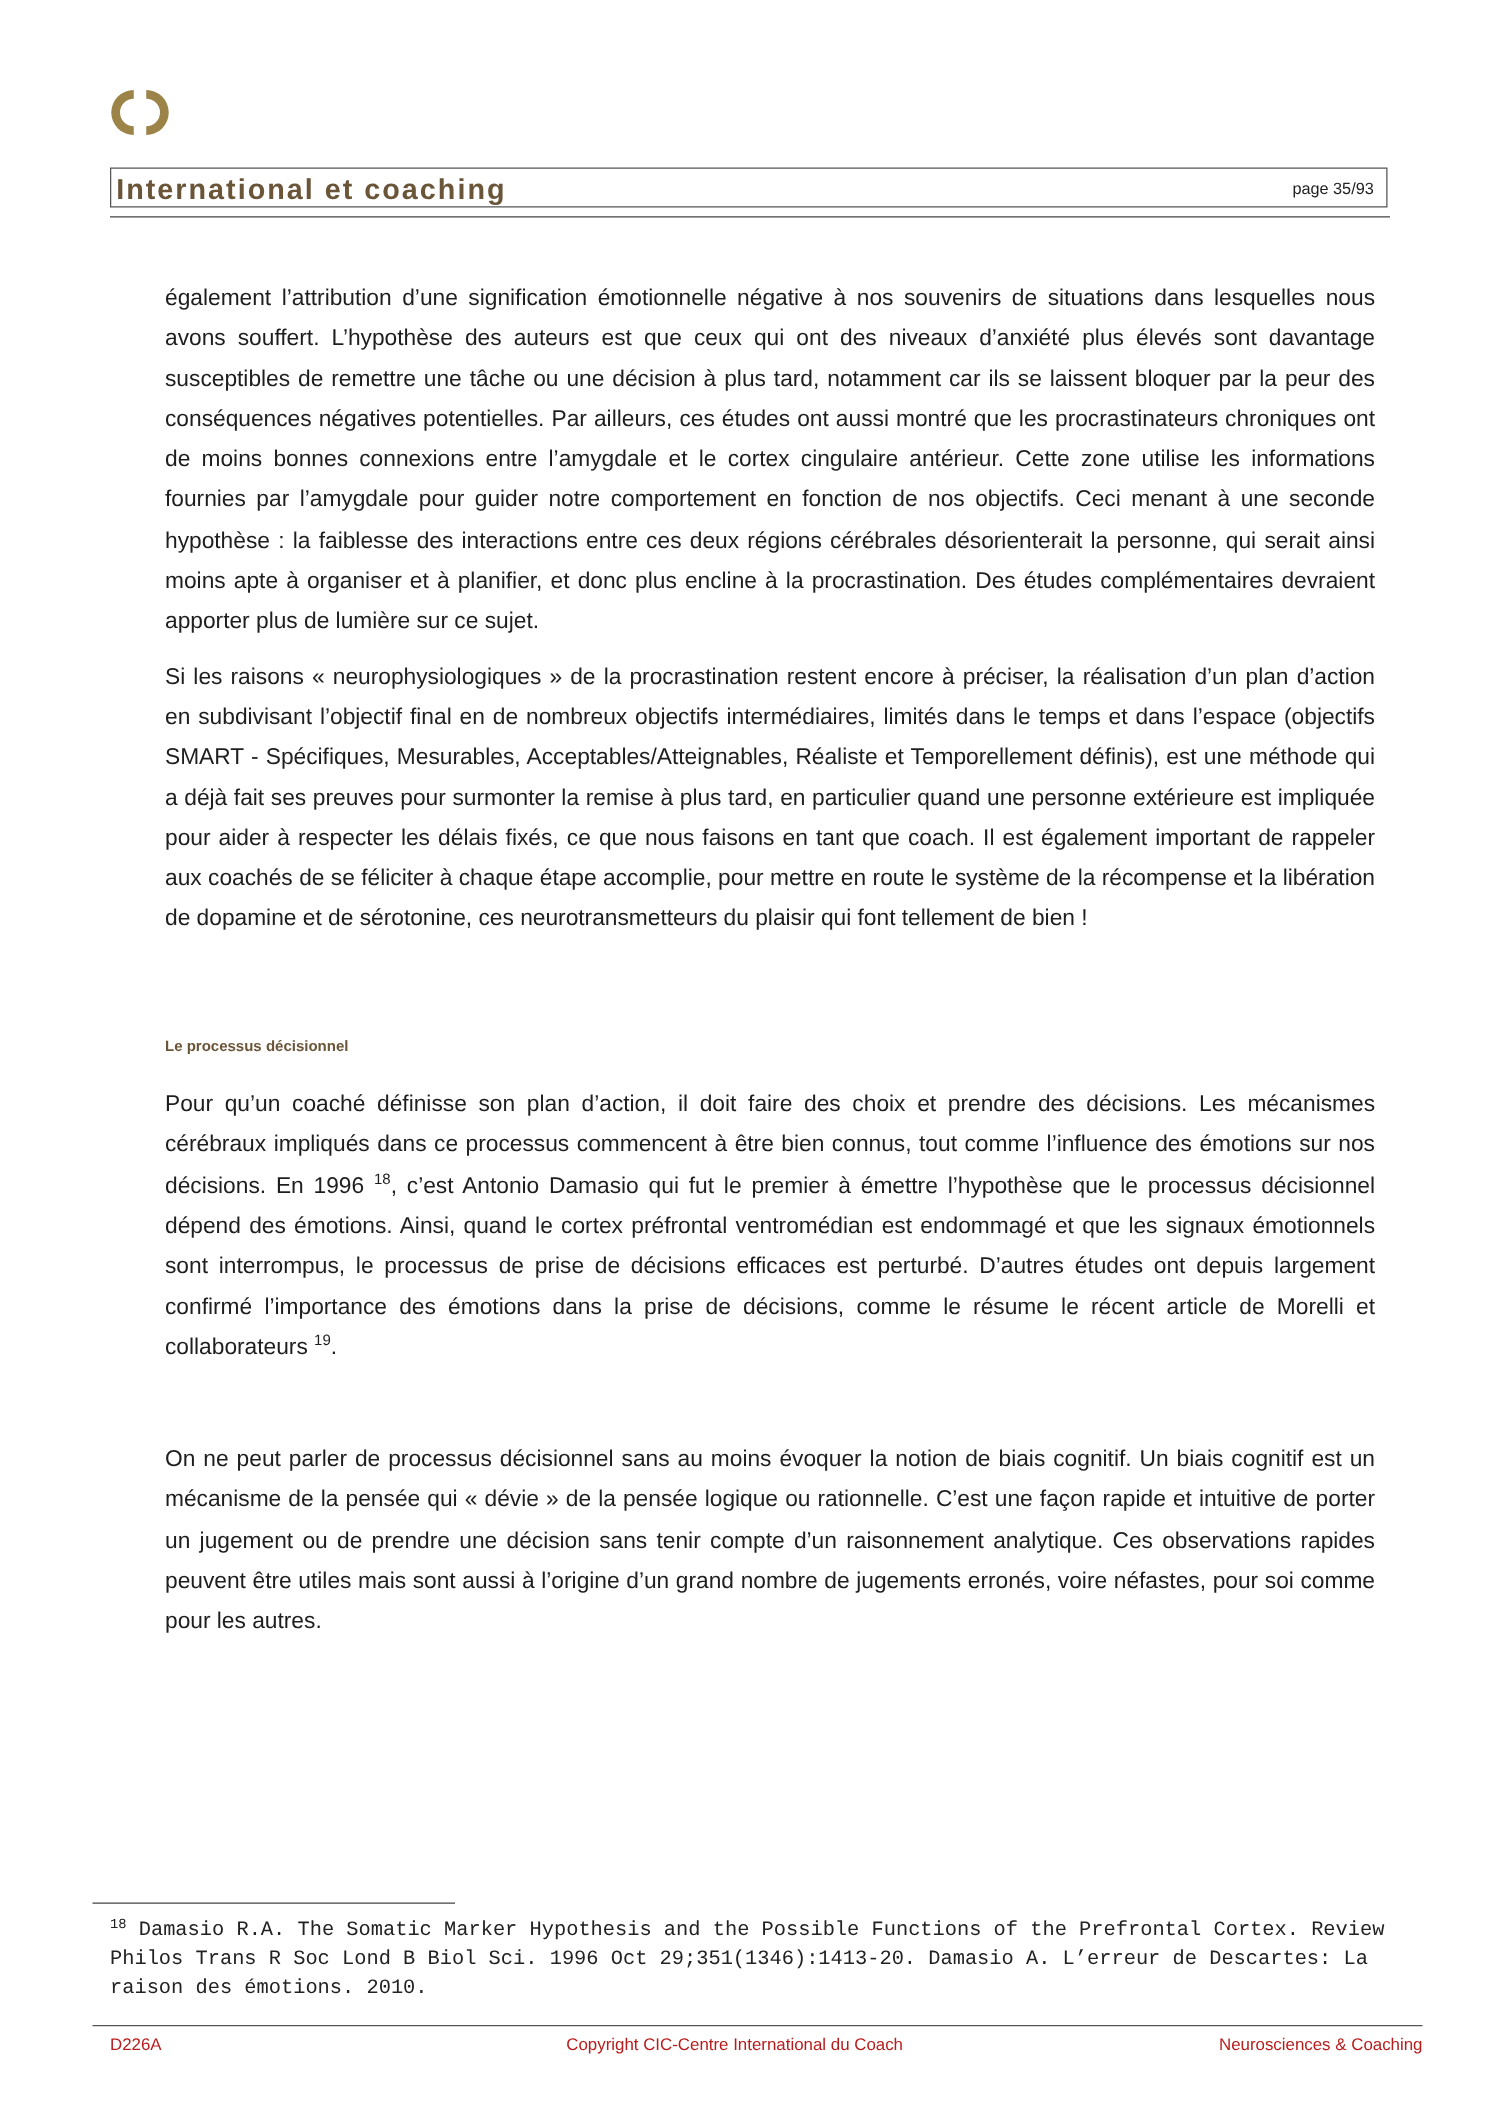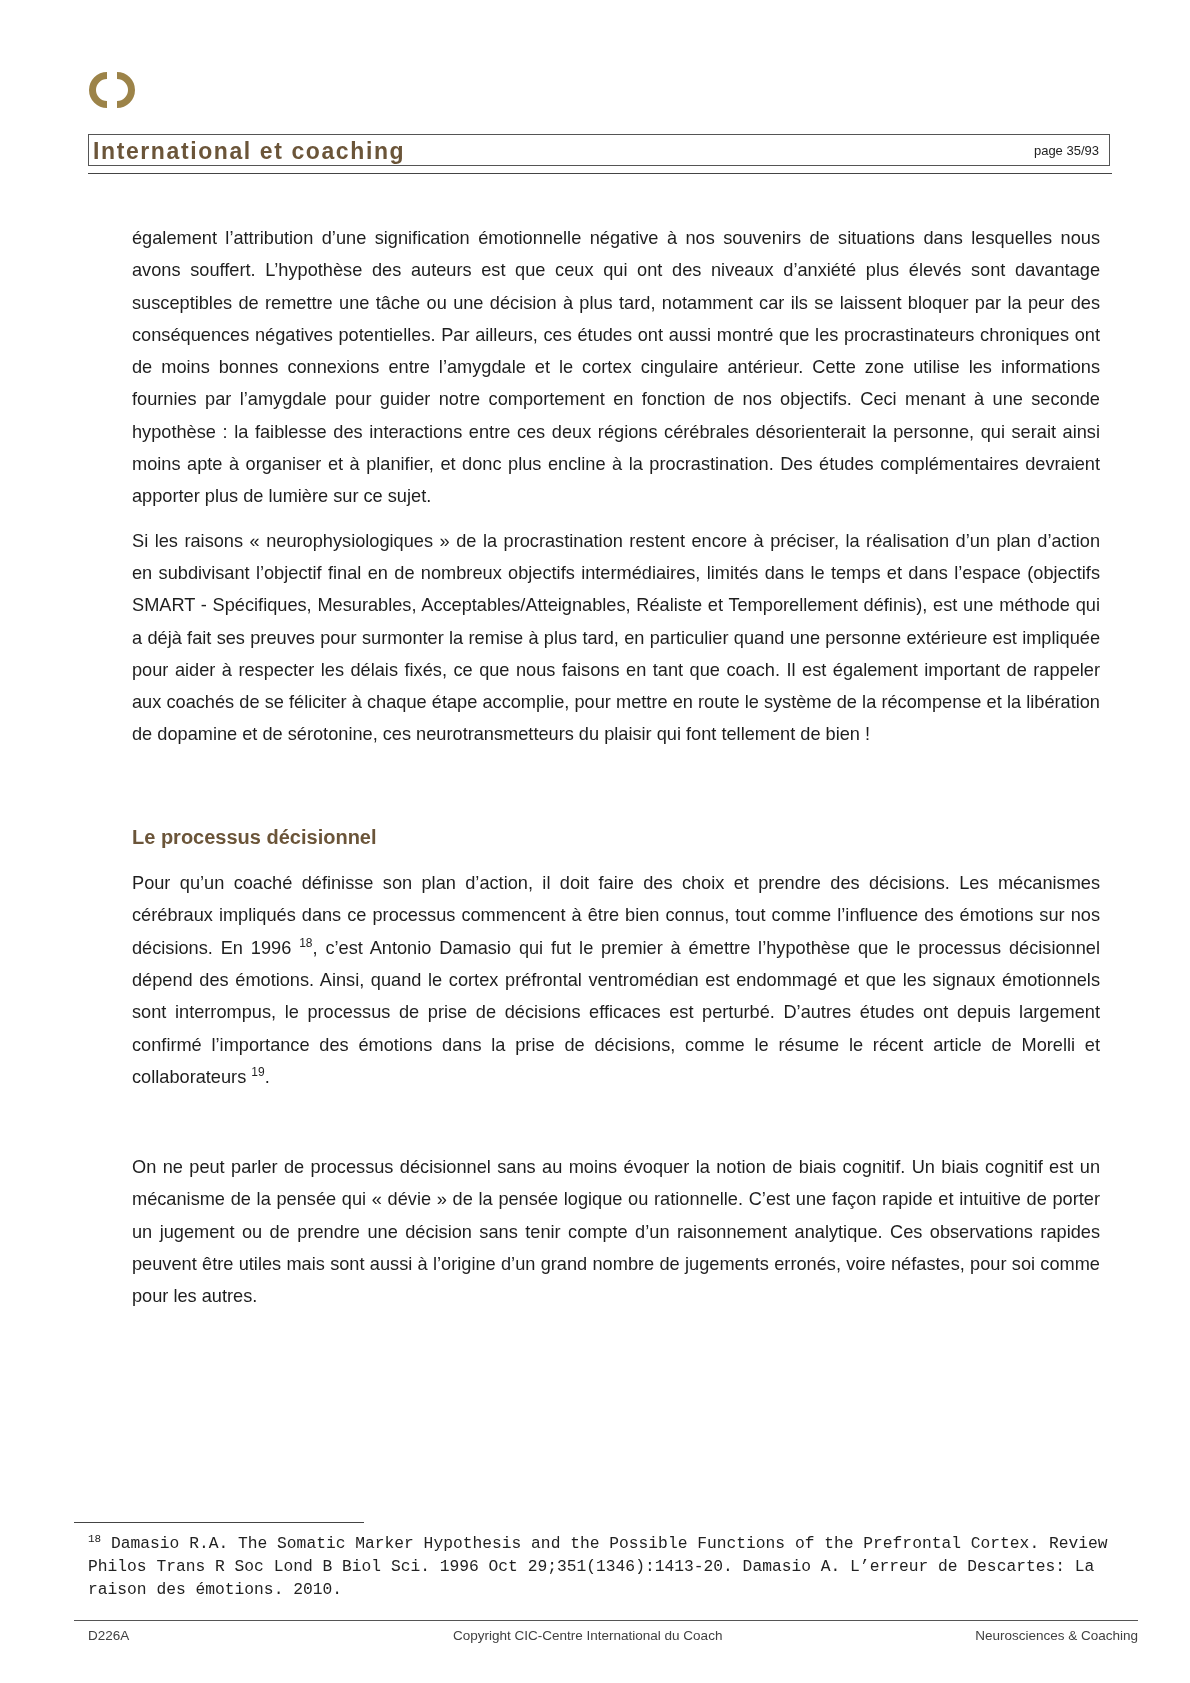--- a/index.html
+++ b/index.html
@@ -9,29 +9,29 @@
   .header-box { position: absolute; left: 88px; top: 134px; width: 1022px; height: 32px;
                 border: 1.5px solid #555; box-sizing: border-box; }
   .header-title { position: absolute; left: 4px; top: 3px; font-size: 23px; font-weight: bold;
                   letter-spacing: 1.6px; color: #6b5539; }
   .header-page { position: absolute; right: 10px; top: 8px; font-size: 13px; color: #222; }
   .header-rule { position: absolute; left: 88px; top: 173px; width: 1024px; height: 0;
                  border-top: 1.5px solid #444; }
   .content { position: absolute; left: 132px; top: 222px; width: 968px;
              font-size: 18.2px; line-height: 32.3px; text-align: justify; color: #1e1e1e; }
   .content p { margin: 0 0 12px 0; }
-  .section-heading { font-weight: bold; color: #6b5539; font-size: 20px; margin: 0 0 14px 0; }
+  .section-heading { font-weight: bold; color: #6b5539; font-size: 12px; margin: 0 0 14px 0; }
   sup { font-size: 12px; line-height: 0; vertical-align: 7px; }
   .fn-rule { position: absolute; left: 74px; top: 1522px; width: 290px; border-top: 1.5px solid #444; }
   .footnotes { position: absolute; left: 88px; top: 1532px; width: 1030px;
                font-size: 16.3px; line-height: 23px; color: #222; }
   .footnotes div { margin: 0; font-family: Liberation Mono, monospace; }
   .footnotes sup { font-size: 11px; vertical-align: 6px; }
   .footer-rule { position: absolute; left: 74px; top: 1620px; width: 1064px; border-top: 1.5px solid #555; }
-  .footer { position: absolute; top: 1628px; font-size: 13.5px; color: #404040; }
+  .footer { position: absolute; top: 1628px; font-size: 13.5px; color: #b91c1c; }
   .footer-left { left: 88px; }
   .footer-center { left: 453px; }
   .footer-right { right: 52px; }
 </style>
 </head>
 <body>
 
 <div class="logo">
   <svg width="48" height="48" viewBox="0 0 48 48">
     <path d="M19 6 A18 18 0 0 0 19 42 L19 35 A11 11 0 0 1 19 13 Z" fill="#9c8348"></path>

